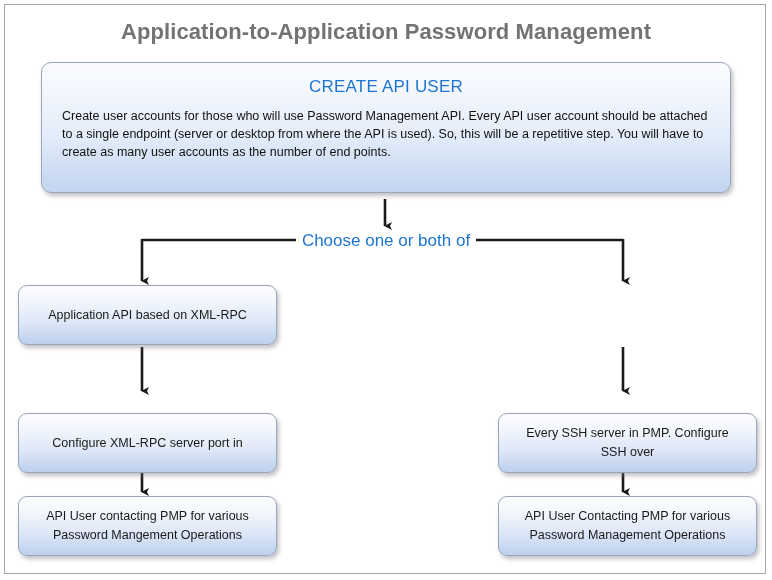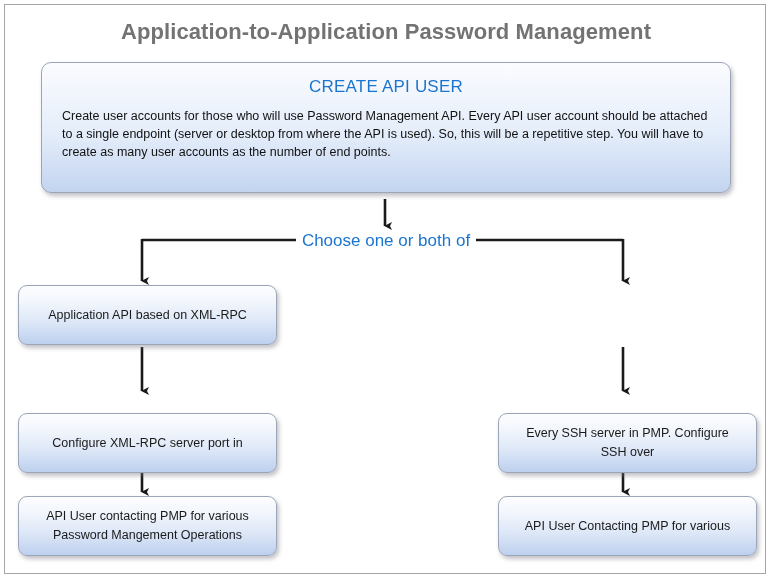--- a/index.html
+++ b/index.html
@@ -187,16 +187,17 @@
   <div class="fbox flow-box col-right row-2">
     <span>
       <span>Every SSH server in PMP. Configure</span>
       <span>SSH over</span>
     </span>
   </div>
 
   <div class="fbox flow-box col-right row-3">
     <span>
       <span>API User Contacting PMP for various</span>
+      <span>Password Management Operations</span>
     </span>
   </div>
 
 </div>
 
 </body></html>

